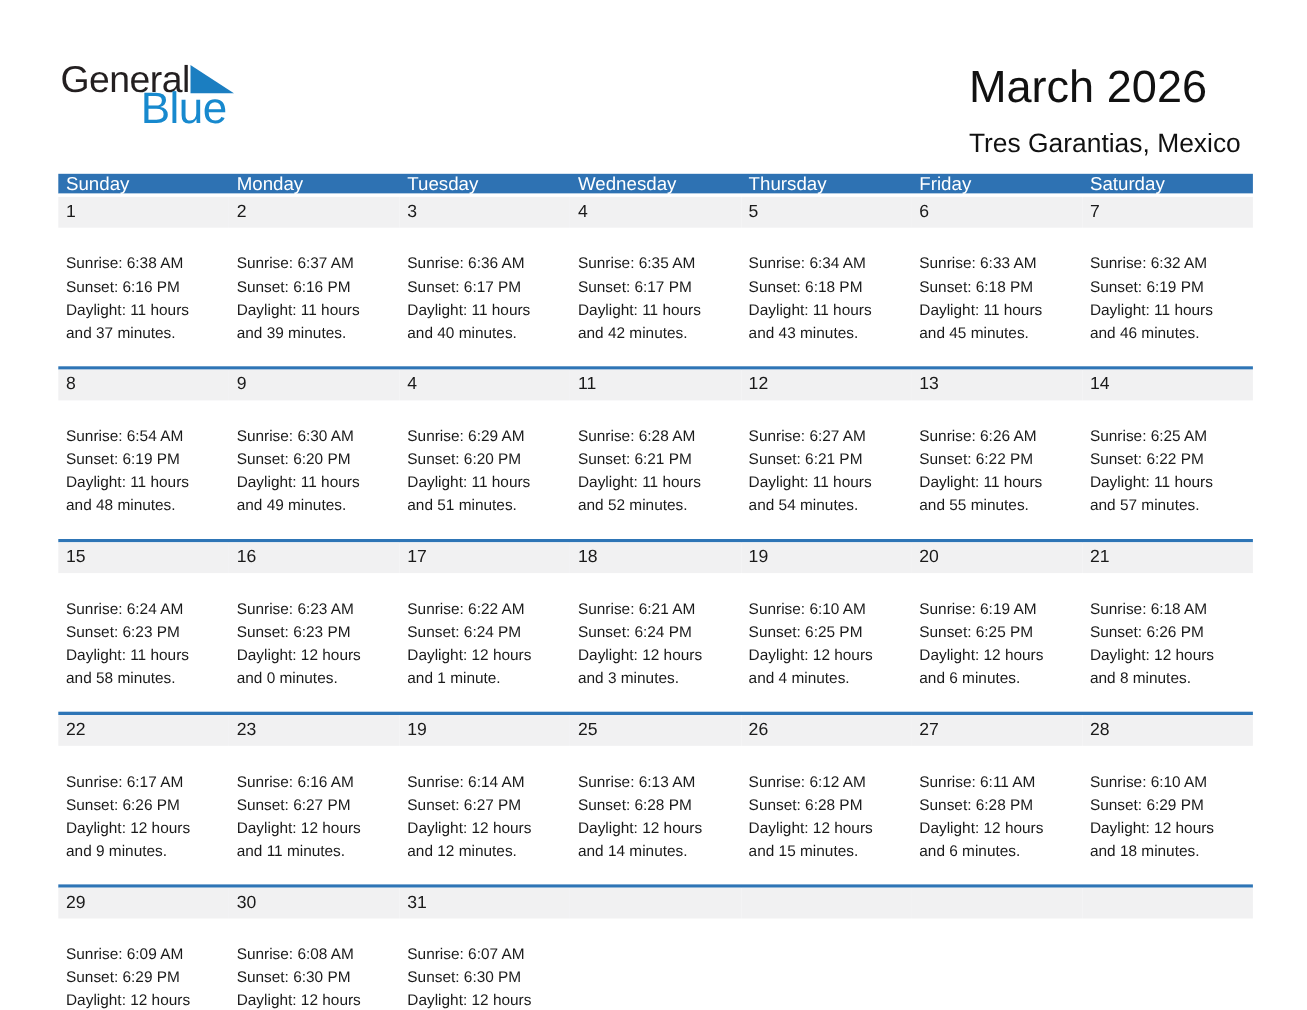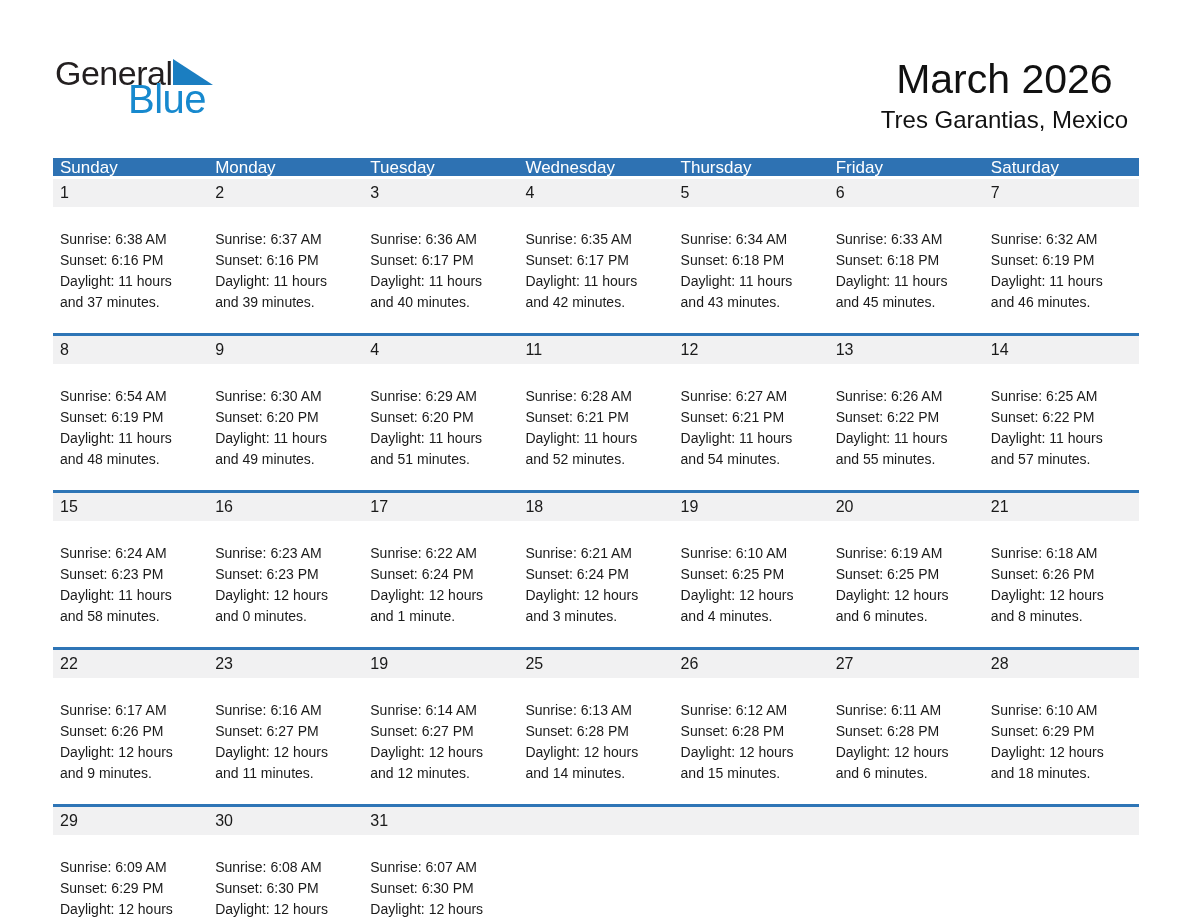--- a/index.html
+++ b/index.html
@@ -17,23 +17,23 @@
   .logo-general {
     font-size:34px; line-height:34px; color:#231f20; letter-spacing:-0.5px;
   }
   .logo-triangle { margin-left:1px; margin-top:3px; }
   .logo-blue {
     font-size:40px; line-height:30px; color:#1789ce;
     margin-left:73px; margin-top:-6px; letter-spacing:-0.5px;
   }
 
   
-  .title-block { position:absolute; top:57px; right:60px; text-align:center; }
+  .title-block { position:absolute; top:57px; right:60px; text-align:left; }
   .month-title { font-size:41px; line-height:44px; color:#111111; font-weight:400; }
-  .location-subtitle { font-size:24px; line-height:26px; color:#111111; margin-top:6px; }
+  .location-subtitle { font-size:24px; line-height:26px; color:#111111; margin-top:17px; }
 
   
   .calendar { position:absolute; left:53px; top:158px; width:1086px; }
 
   .weekday-row {
     display:grid; grid-template-columns:repeat(7,1fr);
     background:#2e72b3; height:18px; align-items:center;
   }
   .weekday-cell { color:#ffffff; font-size:17px; padding-left:7px; }
 

